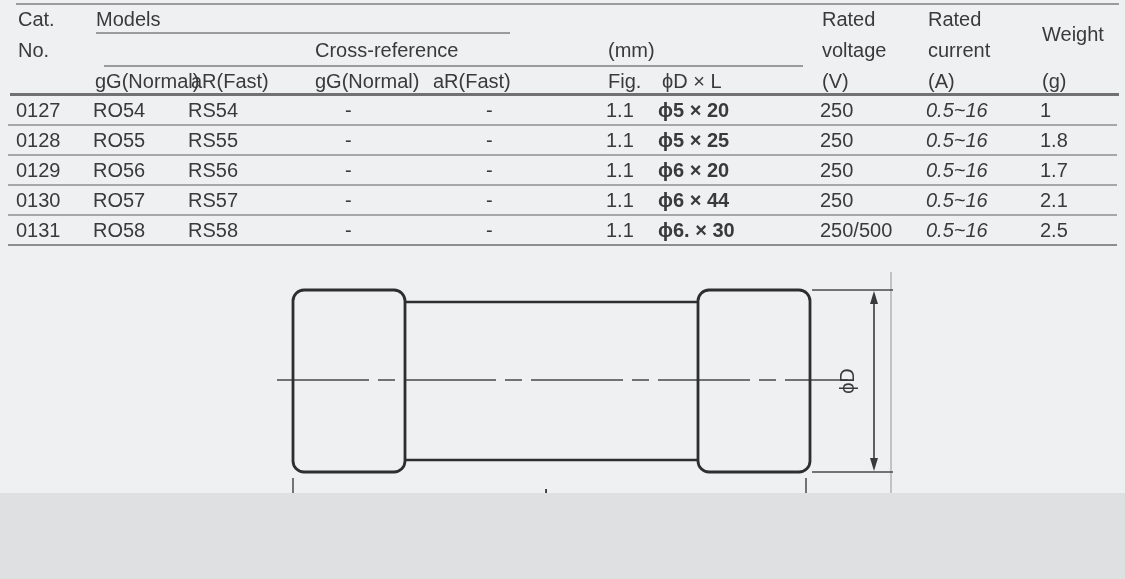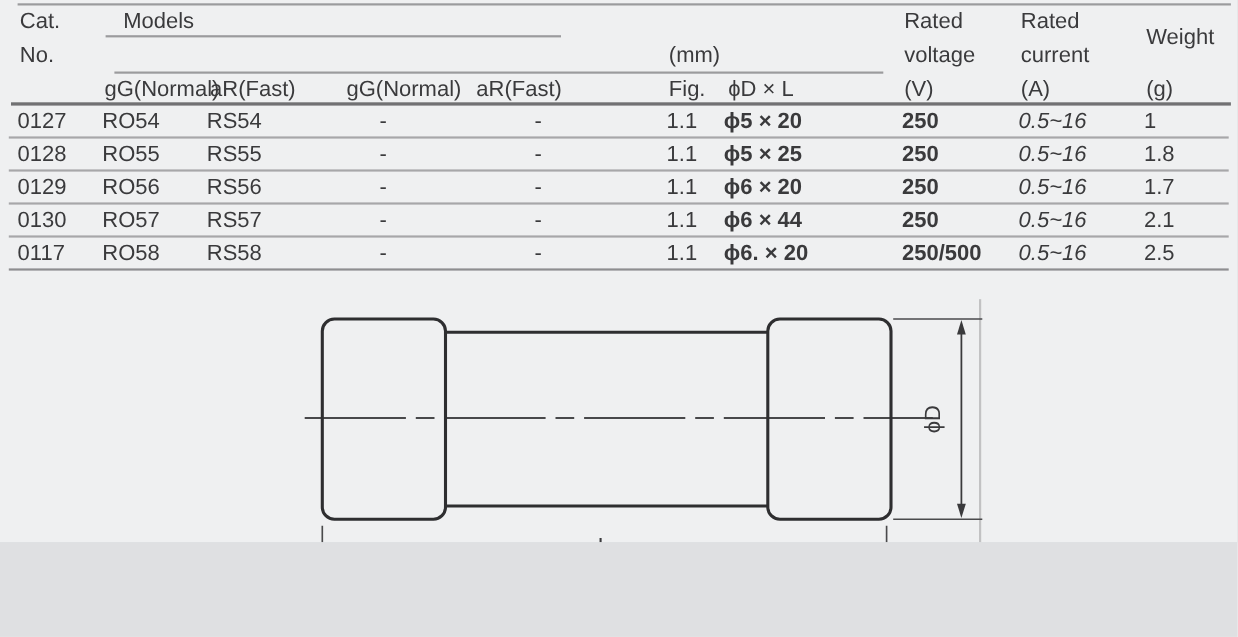--- a/index.html
+++ b/index.html
@@ -24,21 +24,21 @@
        border-bottom:2px solid #a7a7a9;}
   .row.last{border-bottom:2px solid #8e8e90;}
   .c{position:absolute;top:0;font-size:20px;line-height:28px;white-space:nowrap;}
   .c-cat{left:8px;}
   .c-mgg{left:85px;}
   .c-mar{left:180px;}
   .c-xgg{left:337px;}
   .c-xar{left:478px;}
   .c-fig{left:598px;}
   .c-dxl{left:650px;font-weight:bold;}
-  .c-vol{left:812px;font-weight:bold;}
+  .c-vol{left:812px;}
   .c-cur{left:918px;font-style:italic;}
   .c-wgt{left:1032px;}
   
   #diagram{position:absolute;left:0;top:0;pointer-events:none;}
   #diagram text{font-family:"Liberation Sans","DejaVu Sans",sans-serif;
                 font-size:20px;fill:#3a3a3c;}
   .vline-faint{position:absolute;left:890px;top:272px;width:1.5px;height:240px;
                background:#a9a9ab;opacity:.65;}
 </style>
 </head>
@@ -46,21 +46,22 @@
 
 <div id="screen">
 
   <div class="hline line-top"></div>
   <div class="hline line-models"></div>
   <div class="hline line-sub"></div>
   <div class="hline line-headbottom"></div>
 
   <div class="h" style="left:18px;top:7px">Cat.</div>
   <div class="h" style="left:18px;top:38px">No.</div>
-  <div class="h" style="left:112px;top:7px">Models</div>
+  <div class="h" style="left:96px;top:7px">Models</div>
+  <div class="h" style="left:315px;top:38px">Cross-reference</div>
   <div class="h" style="left:95px;top:69px">gG(Normal)</div>
   <div class="h" style="left:191px;top:69px">aR(Fast)</div>
   <div class="h" style="left:315px;top:69px">gG(Normal)</div>
   <div class="h" style="left:433px;top:69px">aR(Fast)</div>
   <div class="h" style="left:608px;top:38px">(mm)</div>
   <div class="h" style="left:608px;top:69px">Fig.</div>
   <div class="h" style="left:662px;top:69px">ϕD × L</div>
   <div class="h" style="left:822px;top:7px">Rated</div>
   <div class="h" style="left:822px;top:38px">voltage</div>
   <div class="h" style="left:822px;top:69px">(V)</div>
@@ -112,27 +113,27 @@
     <span class="c c-mar">RS57</span>
     <span class="c c-xgg">-</span>
     <span class="c c-xar">-</span>
     <span class="c c-fig">1.1</span>
     <span class="c c-dxl">ϕ6 × 44</span>
     <span class="c c-vol">250</span>
     <span class="c c-cur">0.5~16</span>
     <span class="c c-wgt">2.1</span>
   </div>
   <div class="row last" style="top:216px">
-    <span class="c c-cat">0117</span>
+    <span class="c c-cat">0131</span>
     <span class="c c-mgg">RO58</span>
     <span class="c c-mar">RS58</span>
     <span class="c c-xgg">-</span>
     <span class="c c-xar">-</span>
     <span class="c c-fig">1.1</span>
-    <span class="c c-dxl">ϕ6. × 20</span>
+    <span class="c c-dxl">ϕ6. × 30</span>
     <span class="c c-vol">250/500</span>
     <span class="c c-cur">0.5~16</span>
     <span class="c c-wgt">2.5</span>
   </div>
 
   <div class="vline-faint"></div>
 
   <svg id="diagram" width="1125" height="579" viewBox="0 0 1125 579">
 
     <line x1="277" y1="380" x2="848" y2="380" stroke="#48484a" stroke-width="1.6" stroke-dasharray="92 9 17 9"></line>

